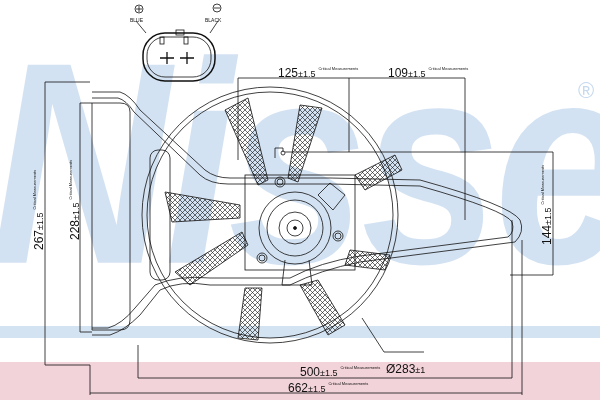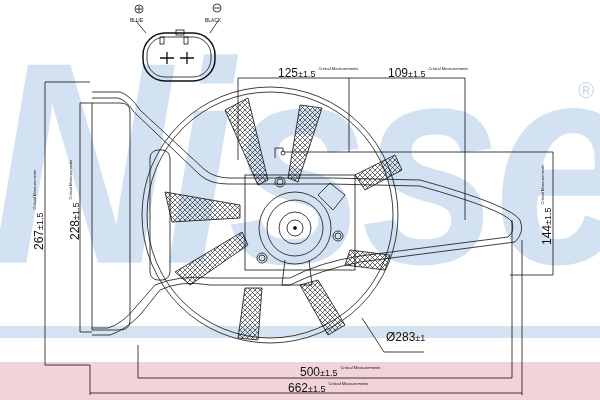--- a/index.html
+++ b/index.html
@@ -119,21 +119,21 @@
   </div>
   <div class="dim vdim" style="left:33px;top:250px">
     <span>267</span><span class="tol">±1.5</span><span class="note">Critical Measurements</span>
   </div>
   <div class="dim vdim" style="left:69px;top:240px">
     <span>228</span><span class="tol">±1.5</span><span class="note">Critical Measurements</span>
   </div>
   <div class="dim vdim" style="left:541px;top:245px">
     <span>144</span><span class="tol">±1.5</span><span class="note">Critical Measurements</span>
   </div>
-  <div class="dim" style="left:386px;top:331px">
+  <div class="dim" style="left:386px;top:363px">
     <span>Ø283</span><span class="tol">±1</span>
   </div>
   <div class="dim" style="left:300px;top:366px">
     <span>500</span><span class="tol">±1.5</span><span class="note">Critical Measurements</span>
   </div>
   <div class="dim" style="left:288px;top:382px">
     <span>662</span><span class="tol">±1.5</span><span class="note">Critical Measurements</span>
   </div>
 </div>
 

